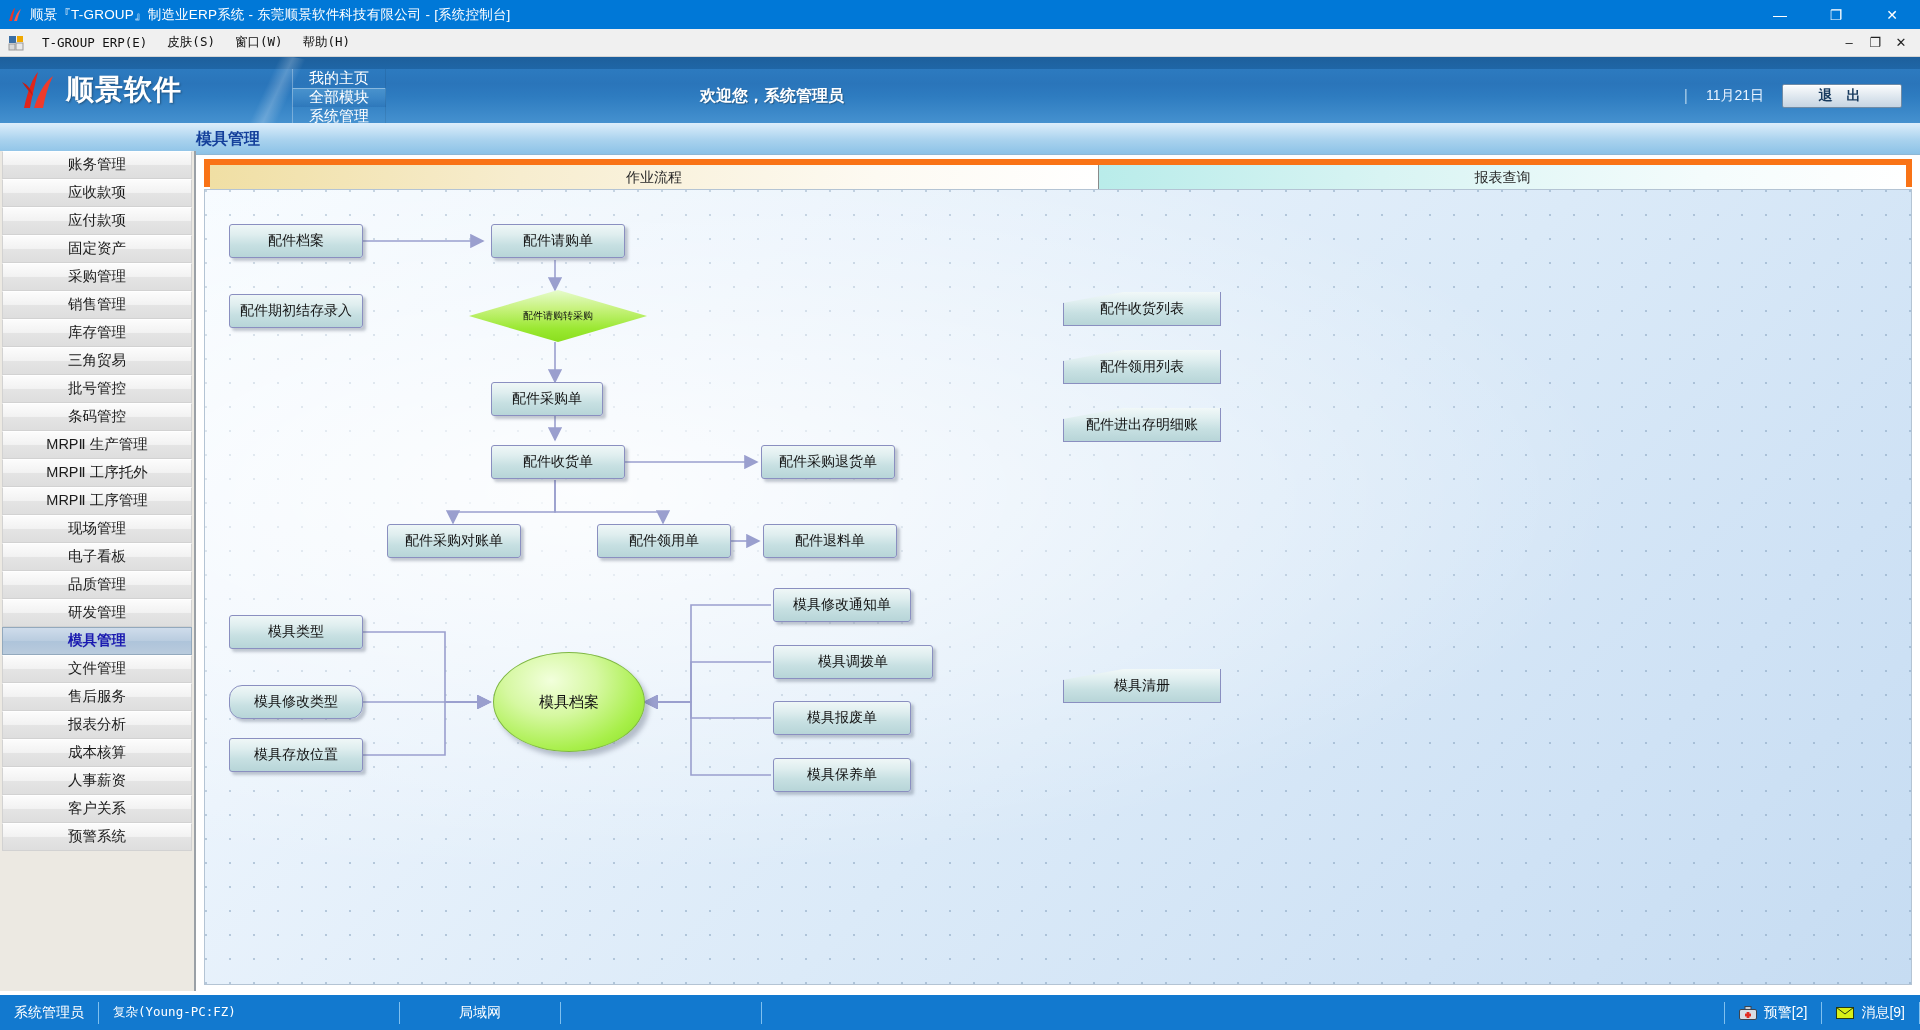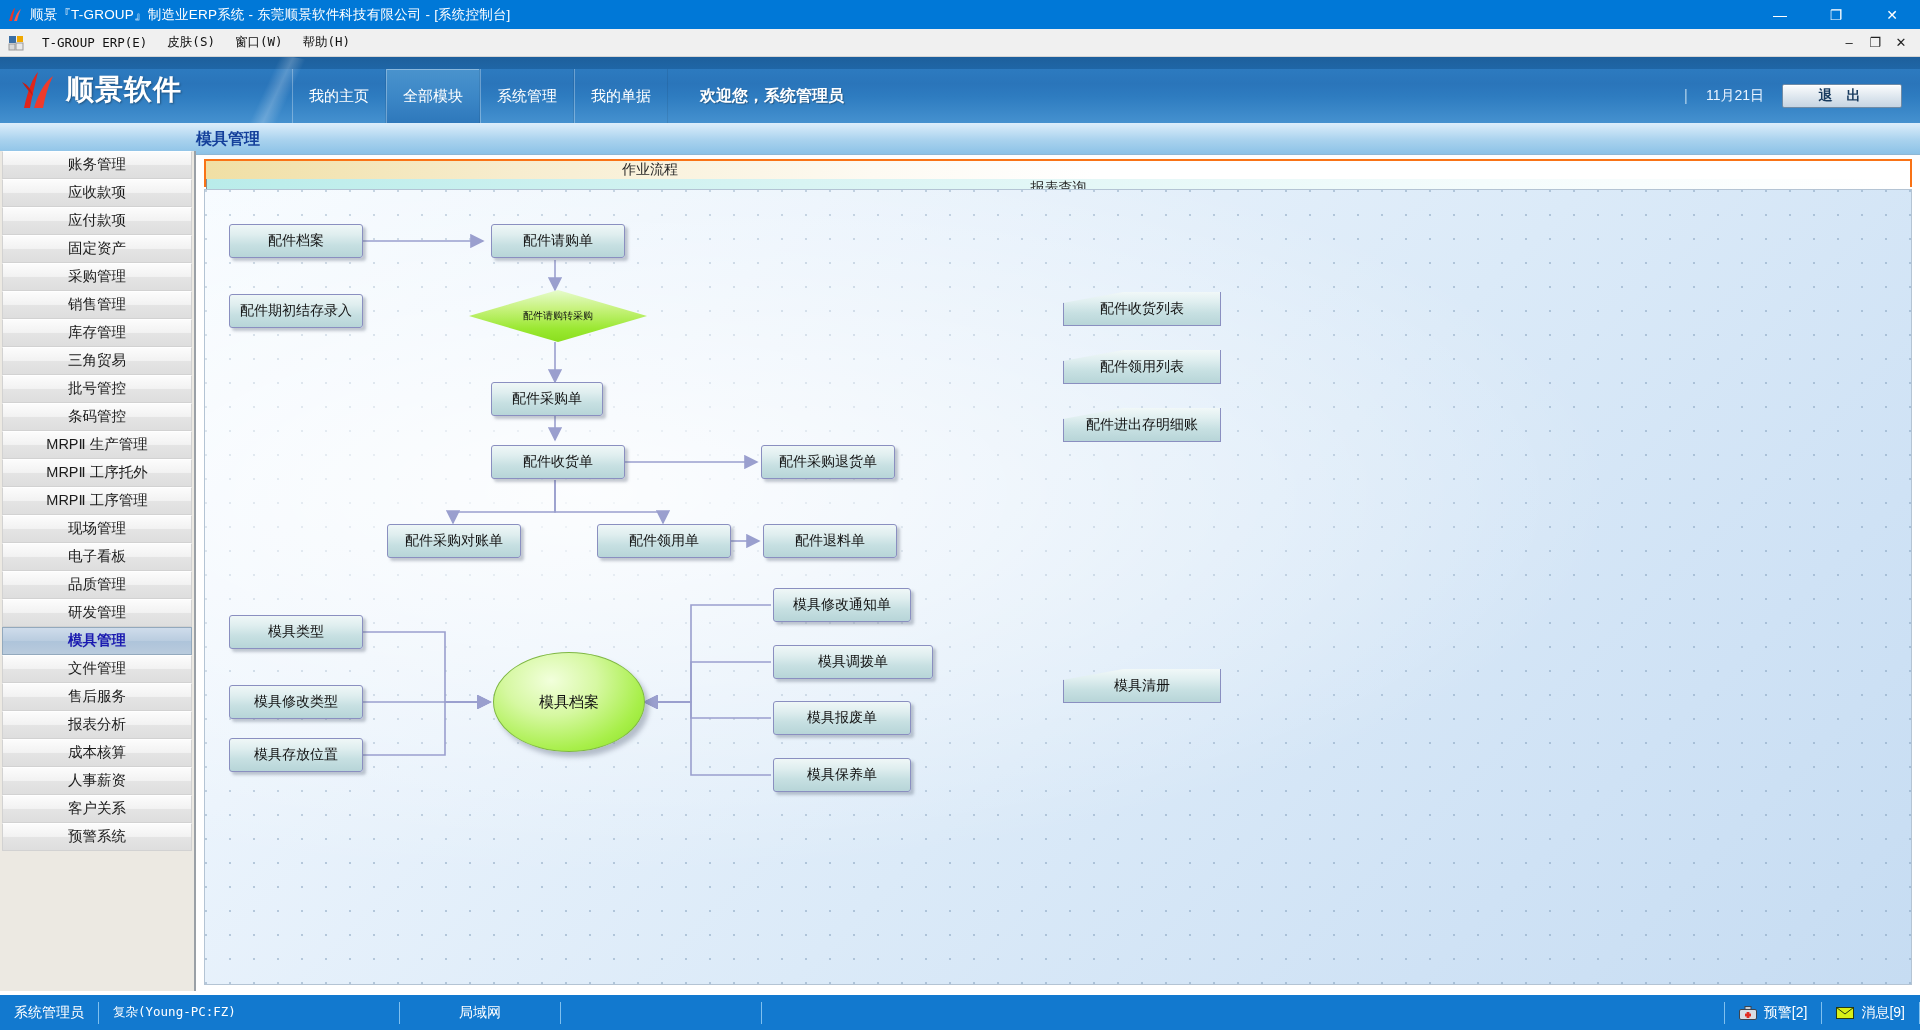--- a/index.html
+++ b/index.html
@@ -66,21 +66,21 @@
   .logo-mark { width: 44px; height: 44px; margin-left: 16px; margin-right: 6px; position: relative; }
   .logo-text {
     color: #ffffff; font-size: 28px; font-weight: bold; letter-spacing: 1px;
     text-shadow: 1px 1px 2px rgba(0,0,0,.35);
   }
   .logo-swoosh {
     position: absolute; left: 208px; top: 0px; width: 140px; height: 66px;
     background: linear-gradient(115deg, rgba(255,255,255,0) 42%, rgba(255,255,255,0.22) 50%, rgba(255,255,255,0) 58%);
     border-radius: 0 60px 0 0;
   }
-  .navtabs { position: absolute; left: 292px; top: 12px; height: 54px; display: flex; }
+  .navtabs { position: absolute; left: 292px; top: 12px; height: 54px; display: flex; flex-direction: column; }
   .navtab {
     min-width: 92px; padding: 0 16px; height: 54px;
     display: flex; align-items: center; justify-content: center;
     color: #ffffff; font-size: 15px; white-space: nowrap;
     border-left: 1px solid rgba(255,255,255,.30);
     border-right: 1px solid rgba(0,0,0,.08);
   }
   .navtab.active {
     background: linear-gradient(to bottom,#4a93cd,#3b86c6 55%,#2e78bb);
     box-shadow: inset 0 1px 0 rgba(255,255,255,.35);
@@ -144,21 +144,21 @@
   .designed .d1 { position: absolute; left: 14px; top: 10px; font-size: 15px; font-weight: bold; }
   .designed .d2 { position: absolute; left: 46px; top: 33px; font-size: 14px; color: #e9f5ff; }
 
   
   #content {
     position: absolute; left: 198px; top: 155px; width: 1722px; height: 840px;
     background: #ffffff;
   }
   .tabstrip {
     position: absolute; left: 6px; top: 4px; width: 1708px; height: 28px;
-    border: 2px solid #f97316; background: #ffffff; display: flex; flex-direction: column;
+    border: 6px solid #f97316; background: #ffffff; display: flex;
   }
   .ttab {
     height: 26px; display: flex; align-items: center; justify-content: center;
     font-size: 14px; color: #262626; white-space: nowrap;
   }
   .ttab.flow { width: 888px; background: linear-gradient(to right,#f0dfa4 0%, #f7edcf 35%, #fdfaf2 75%, #ffffff 100%); }
   .ttab.rep  { flex: 1; background: linear-gradient(to right,#b9ecea 0%, #d8f4f3 35%, #f4fcfc 75%, #ffffff 100%); border-left: 1px solid #8a8a8a; }
 
   .canvas {
     position: absolute; left: 6px; top: 34px; width: 1708px; height: 796px;
@@ -403,21 +403,21 @@
     </div>
 
     <div class="node rect" style="left:286px; top:192px; width:112px;">配件采购单</div>
     <div class="node rect" style="left:286px; top:255px; width:134px;">配件收货单</div>
     <div class="node rect" style="left:556px; top:255px; width:134px;">配件采购退货单</div>
     <div class="node rect" style="left:182px; top:334px; width:134px;">配件采购对账单</div>
     <div class="node rect" style="left:392px; top:334px; width:134px;">配件领用单</div>
     <div class="node rect" style="left:558px; top:334px; width:134px;">配件退料单</div>
 
     <div class="node rect" style="left:24px;  top:425px; width:134px;">模具类型</div>
-    <div class="node rect" style="left:24px;  top:495px; width:134px;">模具修改类型</div>
+    <div class="node rect" style="left:24px;  top:495px; width:134px;border-radius:13px;">模具修改类型</div>
     <div class="node rect" style="left:24px;  top:548px; width:134px;">模具存放位置</div>
 
     <div class="node ellipse" style="left:288px; top:462px; width:152px; height:100px;">模具档案</div>
 
     <div class="node rect" style="left:568px; top:398px; width:138px;">模具修改通知单</div>
     <div class="node rect" style="left:568px; top:455px; width:160px;">模具调拨单</div>
     <div class="node rect" style="left:568px; top:511px; width:138px;">模具报废单</div>
     <div class="node rect" style="left:568px; top:568px; width:138px;">模具保养单</div>
 
     <div class="node report" style="left:858px; top:102px; width:158px;">

